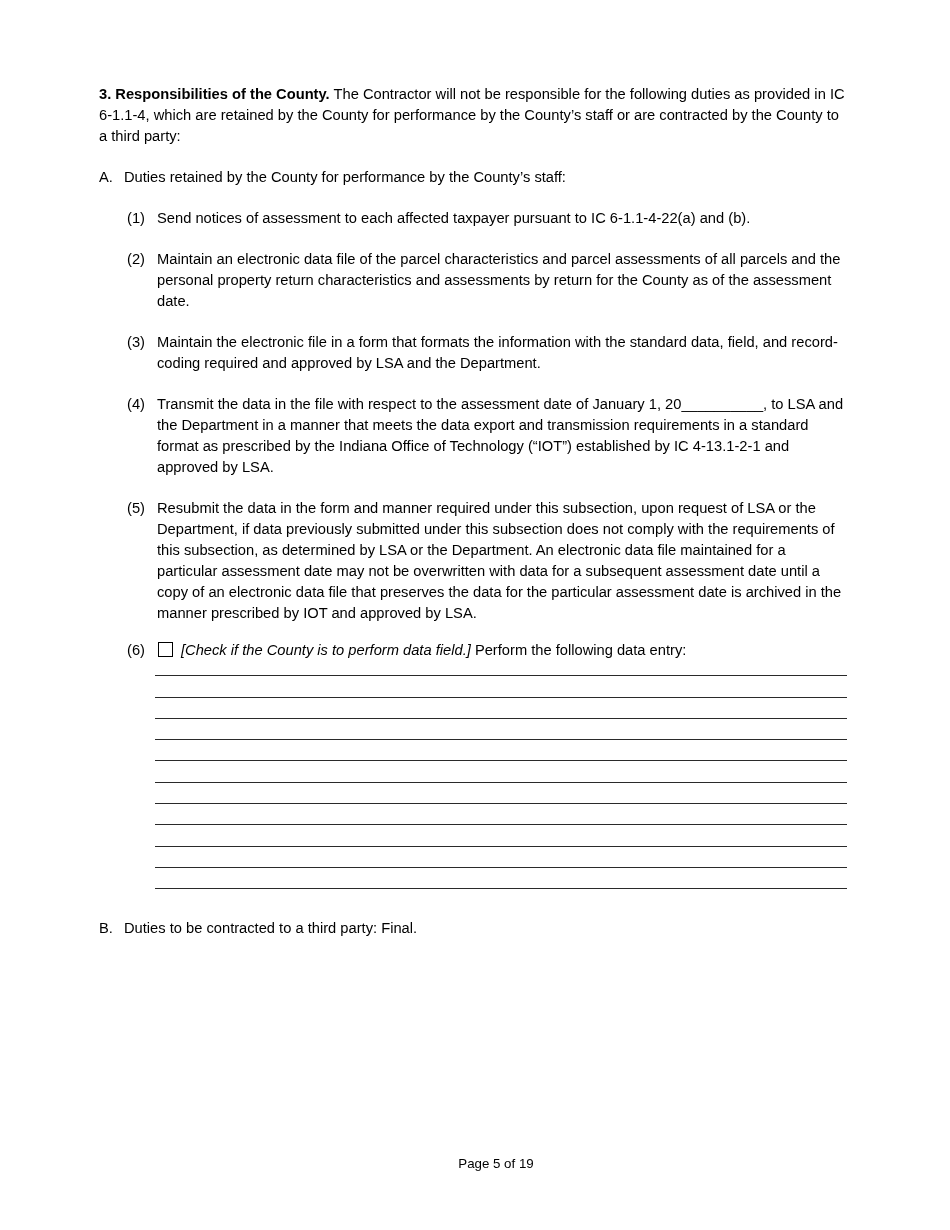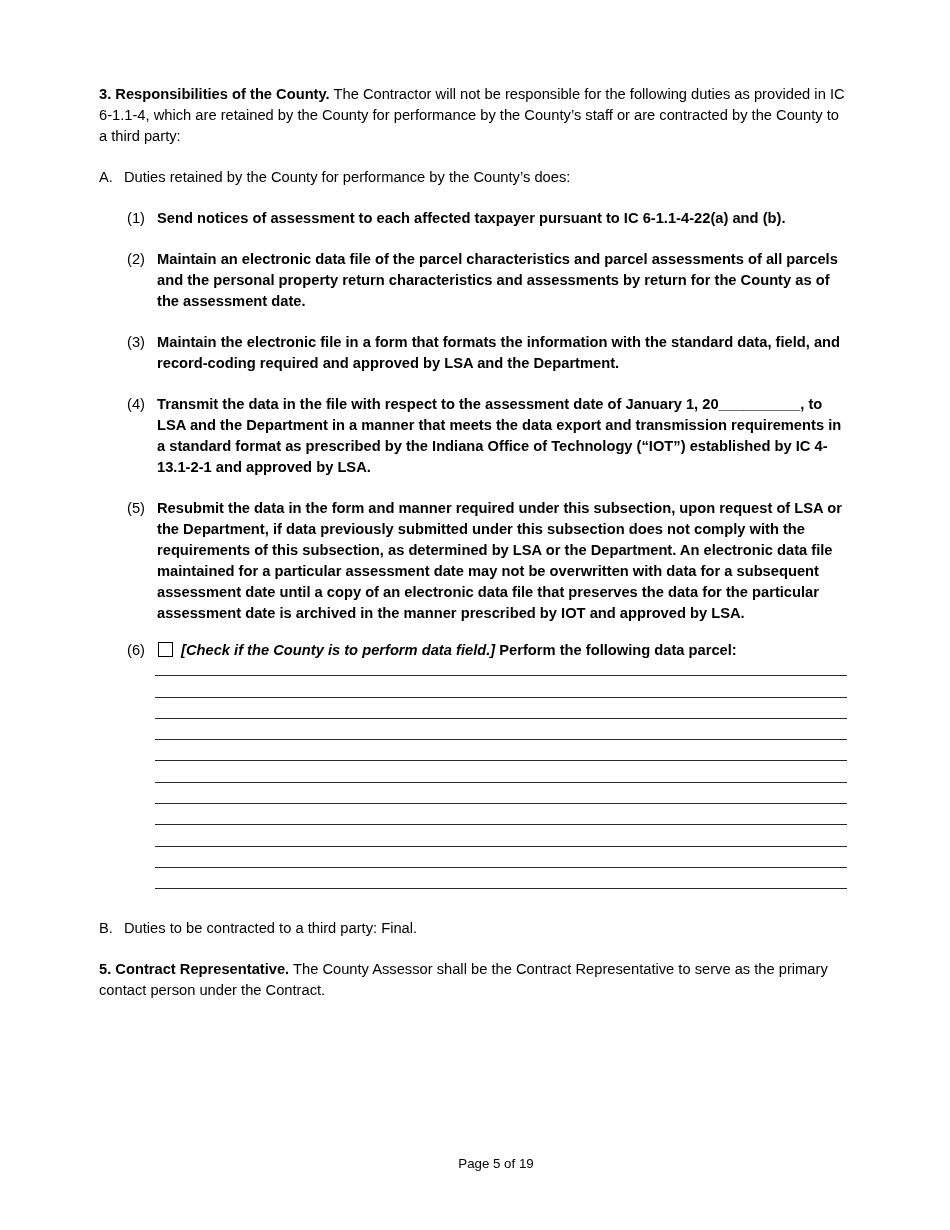--- a/index.html
+++ b/index.html
@@ -29,21 +29,21 @@
   .it { font-style: italic; }
 
   
   .letter-item { display: flex; margin: 0 0 20px 0; }
   .letter-item .lbl { flex: 0 0 25px; }
   .letter-item .txt { flex: 1 1 auto; }
 
   
   .num-item { display: flex; margin: 0 0 20px 28px; }
   .num-item .num { flex: 0 0 30px; }
-  .num-item .txt { flex: 1 1 auto; font-weight: bold; }
+  .num-item .txt { flex: 1 1 auto; }
   .num-item.tight { margin-bottom: 16px; }
   .num-item.last { margin-bottom: 0; }
 
   .checkbox {
     display: inline-block;
     width: 13px;
     height: 13px;
     border: 1px solid #000;
     background: #fff;
     vertical-align: -2px;
@@ -73,21 +73,21 @@
 </head>
 <body>
 
 <div class="page">
   <div class="content">
 
     <p class="para"><span class="b">3. Responsibilities of the County.</span> <span>The Contractor will not be responsible for the following duties as provided in IC 6-1.1-4, which are retained by the County for performance by the County’s staff or are contracted by the County to a third party:</span></p>
 
     <div class="letter-item">
       <span class="lbl">A.</span>
-      <span class="txt">Duties retained by the County for performance by the County’s does:</span>
+      <span class="txt">Duties retained by the County for performance by the County’s staff:</span>
     </div>
 
     <div class="num-item">
       <span class="num">(1)</span>
       <span class="txt">Send notices of assessment to each affected taxpayer pursuant to IC 6-1.1-4-22(a) and (b).</span>
     </div>
 
     <div class="num-item">
       <span class="num">(2)</span>
       <span class="txt">Maintain an electronic data file of the parcel characteristics and parcel assessments of all parcels and the personal property return characteristics and assessments by return for the County as of the assessment date.</span>
@@ -103,21 +103,21 @@
       <span class="txt">Transmit the data in the file with respect to the assessment date of January 1, 20__________, to LSA and the Department in a manner that meets the data export and transmission requirements in a standard format as prescribed by the Indiana Office of Technology (“IOT”) established by IC 4-13.1-2-1 and approved by LSA.</span>
     </div>
 
     <div class="num-item tight">
       <span class="num">(5)</span>
       <span class="txt">Resubmit the data in the form and manner required under this subsection, upon request of LSA or the Department, if data previously submitted under this subsection does not comply with the requirements of this subsection, as determined by LSA or the Department. An electronic data file maintained for a particular assessment date may not be overwritten with data for a subsequent assessment date until a copy of an electronic data file that preserves the data for the particular assessment date is archived in the manner prescribed by IOT and approved by LSA.</span>
     </div>
 
     <div class="num-item last">
       <span class="num">(6)</span>
-      <span class="txt"><span class="checkbox"></span><span class="it">[Check if the County is to perform data field.]</span> <span>Perform the following data parcel:</span></span>
+      <span class="txt"><span class="checkbox"></span><span class="it">[Check if the County is to perform data field.]</span> <span>Perform the following data entry:</span></span>
     </div>
 
     <div class="blank-lines">
         <div class="blank-line"></div>
         <div class="blank-line"></div>
         <div class="blank-line"></div>
         <div class="blank-line"></div>
         <div class="blank-line"></div>
         <div class="blank-line"></div>
         <div class="blank-line"></div>
@@ -126,18 +126,17 @@
         <div class="blank-line"></div>
         <div class="blank-line"></div>
       </div>
 
     <div class="letter-item">
       <span class="lbl">B.</span>
       <span class="txt">Duties to be contracted to a third party: Final.</span>
     </div>
 
 
-    <p class="para"><span class="b">5. Contract Representative.</span> <span>The County Assessor shall be the Contract Representative to serve as the primary contact person under the Contract.</span></p>
 
   </div>
 
   <div class="footer">Page 5 of 19</div>
 </div>
 
 </body></html>

